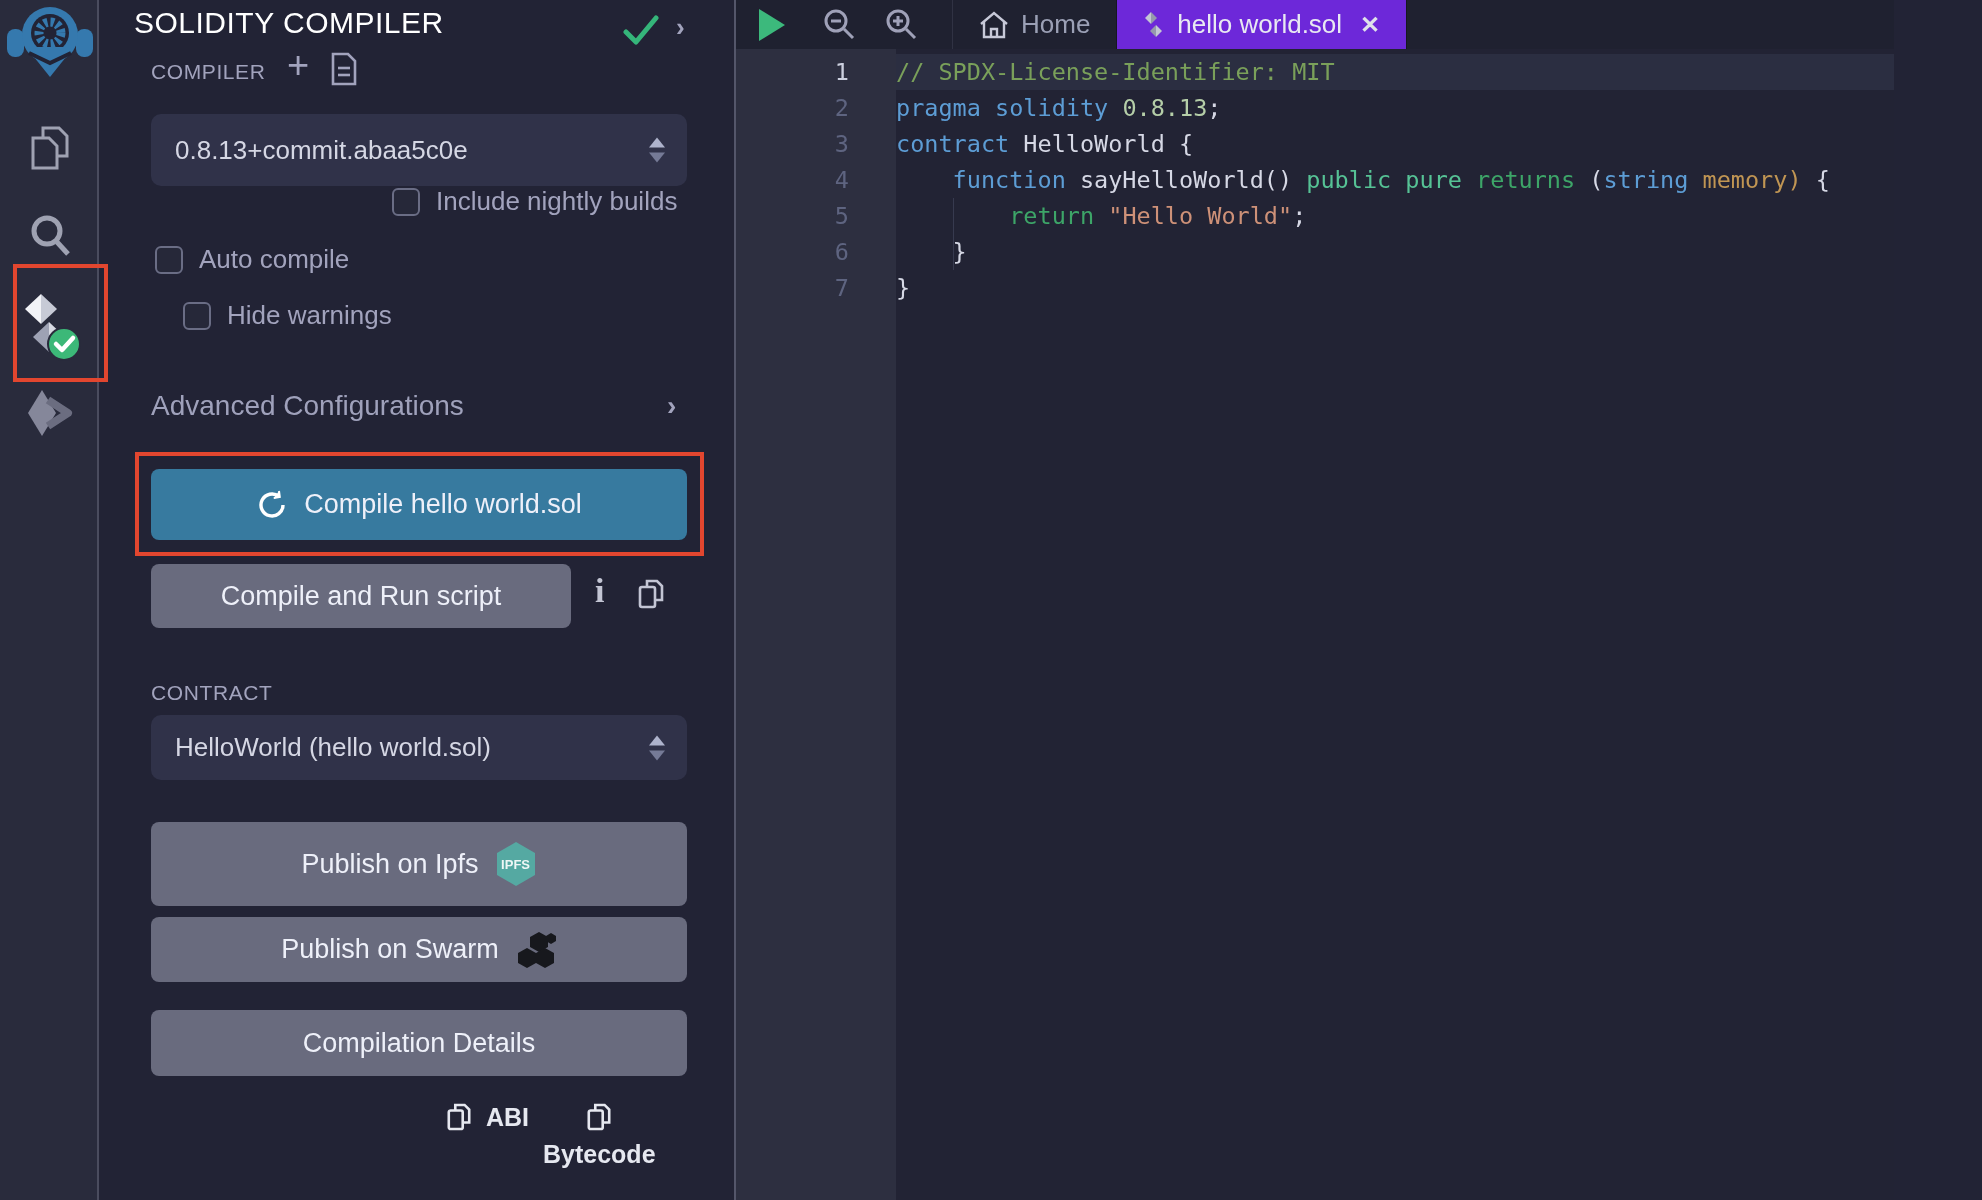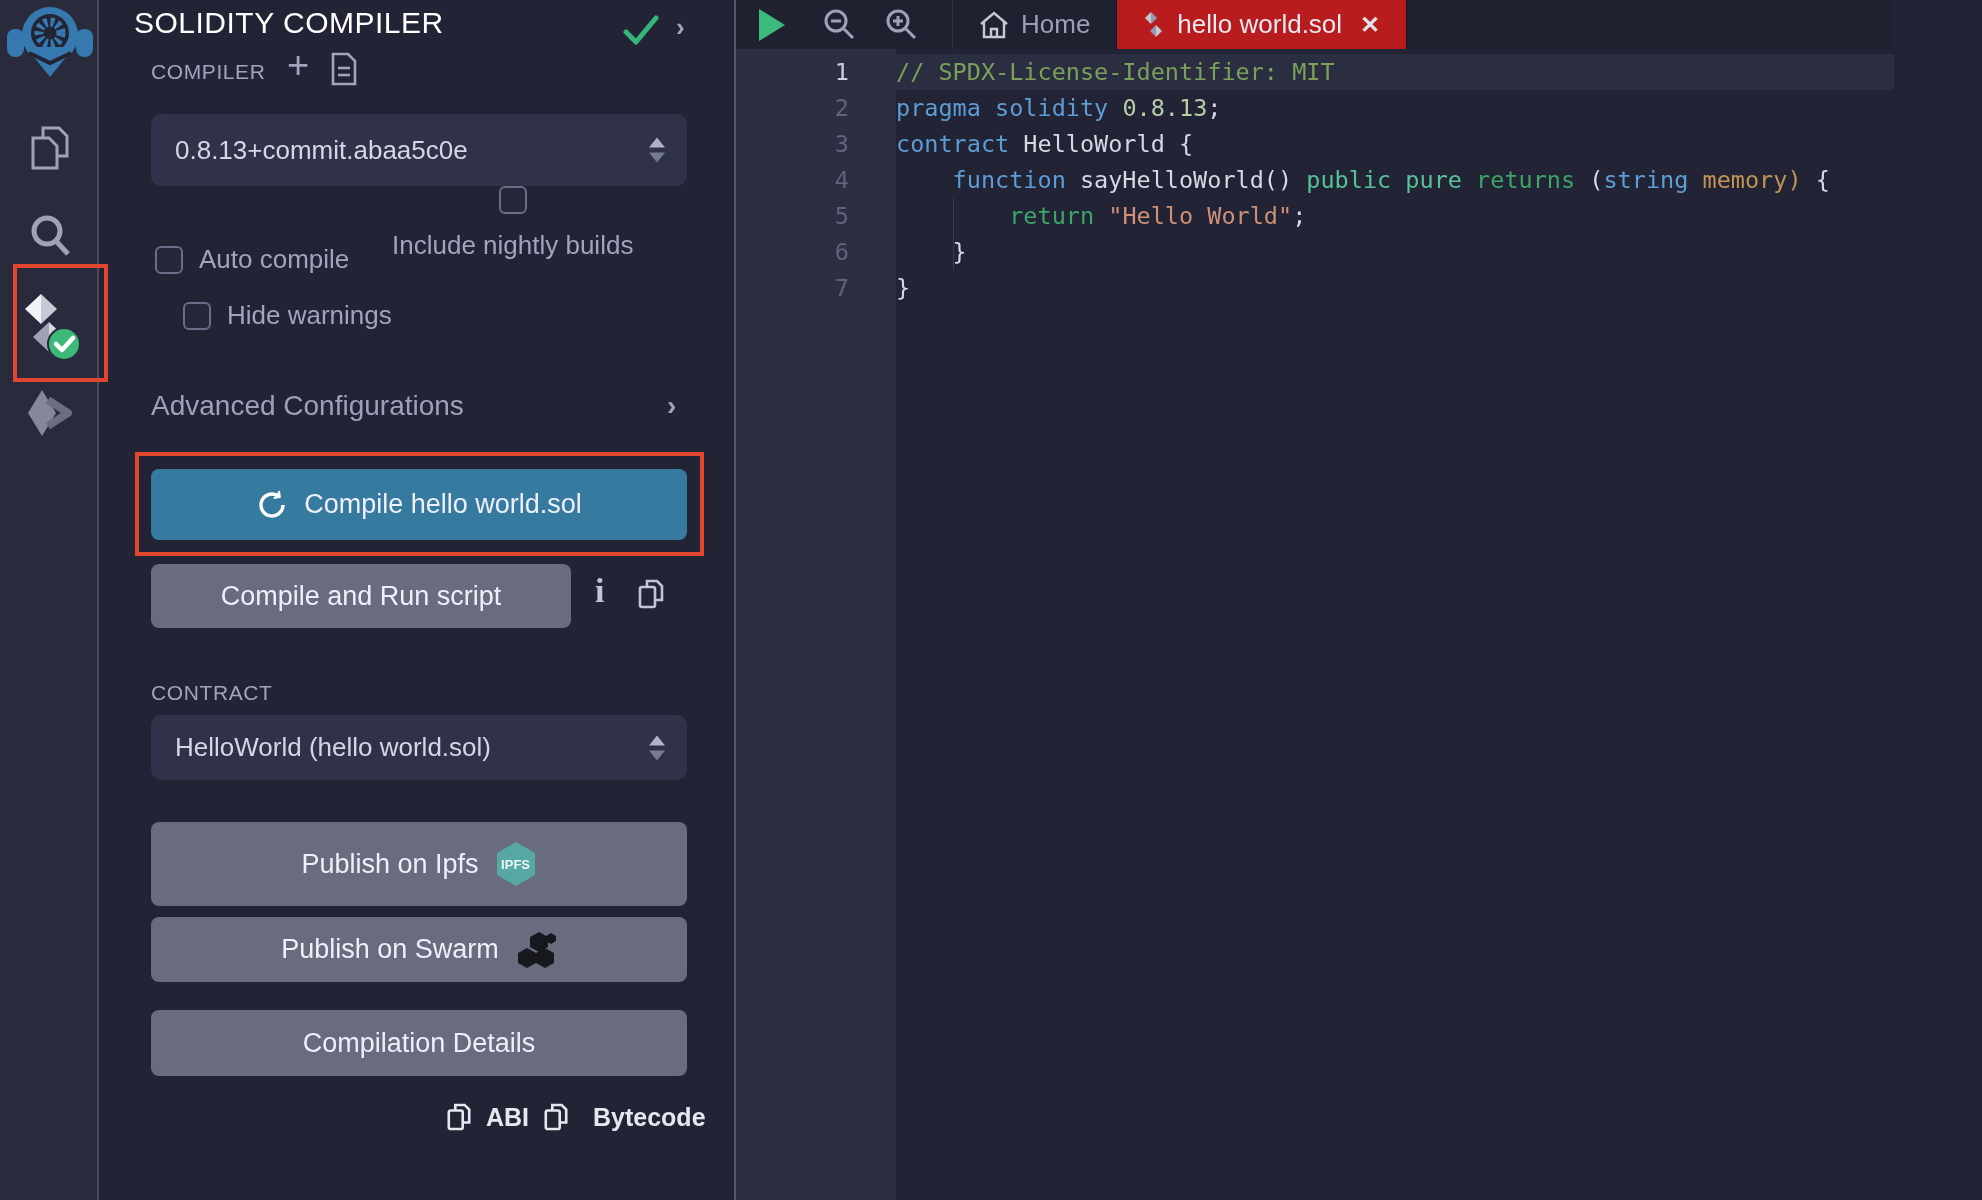--- a/index.html
+++ b/index.html
@@ -27,21 +27,21 @@
   .btn-blue { background:#377a9f; }
   .red-rect { position:absolute; border:4px solid #e2462f; pointer-events:none; }
   .chev { color:#a2a3bd; font-size:26px; font-weight:700; }
 
   
   #editor { left:734px; top:0; width:1160px; height:1200px; background:#222334; border-left:2px solid #54566a; }
   #tabbar { position:absolute; left:0; top:0; width:100%; height:49px; background:#1f2130; display:flex; align-items:stretch; }
   .tbtn { display:flex; align-items:center; justify-content:center; cursor:pointer; }
   .tab { display:flex; align-items:center; gap:12px; padding:0 26px; font-size:26px; cursor:pointer; }
   .tab-home { color:#9ba0b5; border-left:1px solid #303243; }
-  .tab-active { color:#e8e9f2; background:#b91c1c; border-left:1px solid #161722; border-right:1px solid #161722; }
+  .tab-active { color:#e8e9f2; background:#6d28d9; border-left:1px solid #161722; border-right:1px solid #161722; }
   #gutter-bg { position:absolute; left:0; top:49px; width:160px; height:1151px; background:#2d2f40; }
   #cur-line { position:absolute; left:160px; top:54px; right:0; height:36px; background:#2b2e41; }
   #line-numbers { position:absolute; left:0; top:54px; width:113px; text-align:right; font-family:"DejaVu Sans Mono", monospace; font-size:23.5px; }
   #line-numbers .ln { height:36px; line-height:36px; color:#5e6480; }
   #line-numbers .ln.active { color:#ccd0df; }
   #code-lines { position:absolute; left:160px; top:54px; font-family:"DejaVu Sans Mono", monospace; font-size:23.5px; }
   #code-lines .cl { height:36px; line-height:36px; white-space:pre; }
   #indent-guide { position:absolute; left:217px; top:198px; width:1px; height:72px; background:#373a4f; }
   .tok-comment { color:#7aa05a; }
   .tok-kw { color:#5d9dd5; }
@@ -127,21 +127,21 @@
   </div>
 
   <div class="select-box" style="top:114px;height:72px;">
     <span>0.8.13+commit.abaa5c0e</span>
     <span class="sel-arrows">
         <span class="up"></span>
         <span class="dn"></span>
       </span>
   </div>
 
-  <div class="chk-row" style="left:291px;top:186px;flex-direction:column;">
+  <div class="chk-row" style="left:291px;top:186px;">
     <span class="chk"></span>
     <span class="chk-label">Include nightly builds</span>
   </div>
 
   <div class="chk-row" style="left:54px;top:244px;">
     <span class="chk"></span>
     <span class="chk-label">Auto compile</span>
   </div>
 
   <div class="chk-row" style="left:54px;top:300px;margin-left:28px;">
@@ -210,21 +210,21 @@
     <span>Compilation Details</span>
   </div>
 
   <div class="abs" style="left:345px;top:1102px;display:flex;align-items:flex-end;gap:14px;">
     <svg width="26" height="30" viewBox="0 0 28 32" fill="none" stroke="#e6e8f0" stroke-width="2.8">
       <path d="M10 3 H20 L25 8 V22 H10 Z"></path>
         <rect x="3" y="9" width="15" height="20" rx="2" fill="#222335"></rect>
     </svg>
     <span style="font-size:25px;font-weight:600;color:#e6e8f0;">ABI</span>
   </div>
-  <div class="abs" style="left:442px;top:1102px;display:flex;align-items:center;gap:24px;">
+  <div class="abs" style="left:442px;top:1102px;display:flex;align-items:center;gap:8px;flex-direction:column;">
     <svg width="26" height="30" viewBox="0 0 28 32" fill="none" stroke="#e6e8f0" stroke-width="2.8">
       <path d="M10 3 H20 L25 8 V22 H10 Z"></path>
         <rect x="3" y="9" width="15" height="20" rx="2" fill="#222335"></rect>
     </svg>
     <span style="font-size:25px;font-weight:600;color:#e6e8f0;">Bytecode</span>
   </div>
 </div>
 
 <div id="editor" class="abs">
   <div id="tabbar">

